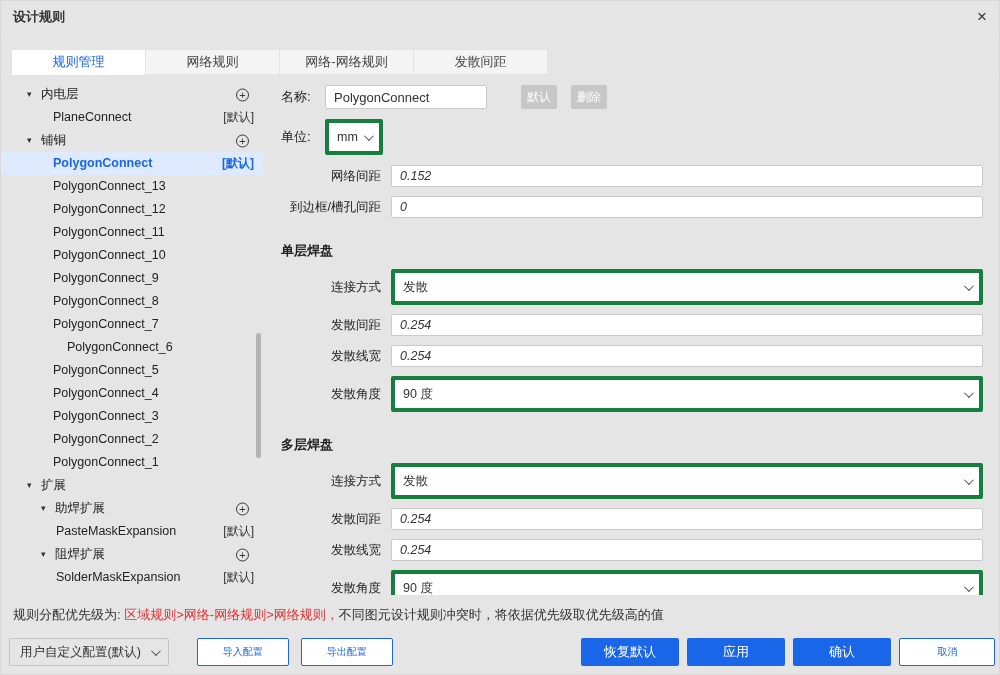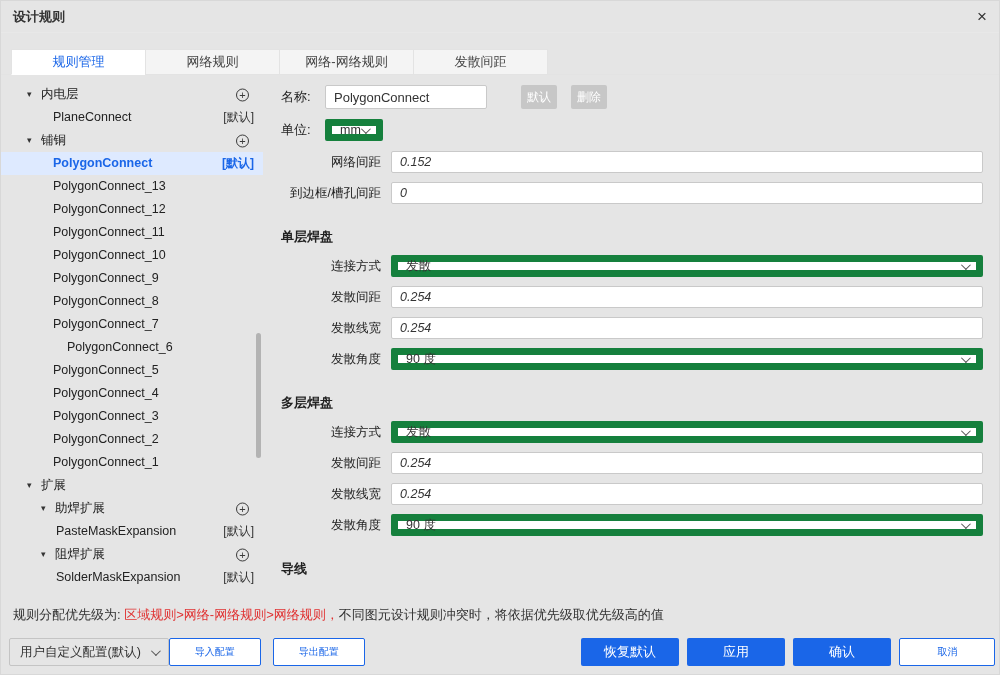--- a/index.html
+++ b/index.html
@@ -38,41 +38,41 @@
 
   
   .panel { flex:1; padding:10px 16px 0 18px; overflow:hidden; }
   .name-row, .unit-row { display:flex; align-items:center; margin-bottom:10px; }
   .plabel { width:44px; font-size:13px; color:#222; flex:0 0 44px; }
   .name-input { width:162px; height:24px; border:1px solid #c9c9c9; border-radius:2px; padding:0 8px; font-size:13px; font-family:"Liberation Sans",sans-serif; color:#333; outline:none; }
   .gray-btn { width:36px; height:24px; background:#c7c7c7; color:#fff; border:none; border-radius:2px; font-size:12px; font-family:"Liberation Sans",sans-serif; cursor:pointer; }
   .gray-btn.first { margin-left:34px; }
   .gray-btn + .gray-btn { margin-left:14px; }
 
-  .fselect { height:22px; border:7px solid #15803d; border-radius:2px; display:flex; align-items:center; justify-content:space-between; padding:0 8px; font-size:12.5px; color:#333; background:#fff; cursor:pointer;text-align:center; }
+  .fselect { height:36px; border:4px solid #15803d; border-radius:2px; display:flex; align-items:center; justify-content:space-between; padding:0 8px; font-size:12.5px; color:#333; background:#fff; cursor:pointer;text-align:center; }
   .unit-select { width:58px; }
   .chev { width:7px; height:7px; border-right:1.4px solid #555; border-bottom:1.4px solid #555; transform:rotate(45deg) translateY(-2px); flex:0 0 auto; }
 
   .frow { display:flex; align-items:center; margin:9px 0; }
   .flabel { width:100px; flex:0 0 100px; text-align:right; margin-right:10px; font-size:12.5px; color:#222; }
   .finput { flex:1; height:22px; border:1px solid #c9c9c9; border-radius:2px; padding:0 8px; font-size:12.5px; font-family:"Liberation Sans",sans-serif; color:#333; outline:none;font-style:italic; }
   .frow .fselect { flex:1; }
   .sec-title { font-size:13px; font-weight:700; color:#222; margin-top:24px; margin-bottom:4px; }
 
   
   .note { border-top:1px solid #e5e5e5; padding:10px 12px; font-size:13px; color:#333; flex:0 0 auto; }
   .note .red { color:var(--red); }
 
   
   .bottombar { display:flex; justify-content:space-between; align-items:center; padding:4px 4px 0 8px; flex:0 0 auto; }
   .bleft, .bright { display:flex; align-items:center; }
   .config-select { height:28px; border:1px solid #c4c4c4; border-radius:2px; padding:0 10px; display:inline-flex; align-items:center; gap:10px; font-size:12.5px; color:#333; cursor:pointer; }
   .outline-btn { height:28px; min-width:92px; background:#fff; border:1px solid var(--accent); color:var(--accent); border-radius:2px; font-size:10px; font-family:"Liberation Sans",sans-serif; padding:0 14px; cursor:pointer; }
   .blue-btn { height:28px; min-width:98px; background:var(--accent); border:none; color:#fff; border-radius:2px; font-size:13px; font-family:"Liberation Sans",sans-serif; padding:0 14px; cursor:pointer; }
-  .bleft .config-select { margin-right:0; }
+  .bleft .config-select { margin-right:28px; }
   .bleft .outline-btn { margin-right:12px; }
   .bright .blue-btn, .bright .outline-btn { margin-left:8px; }
   .bright .outline-btn { min-width:96px;padding-left:15px; }
 </style>
 </head>
 <body>
 
 <div class="dialog">
 
   <div class="titlebar">

